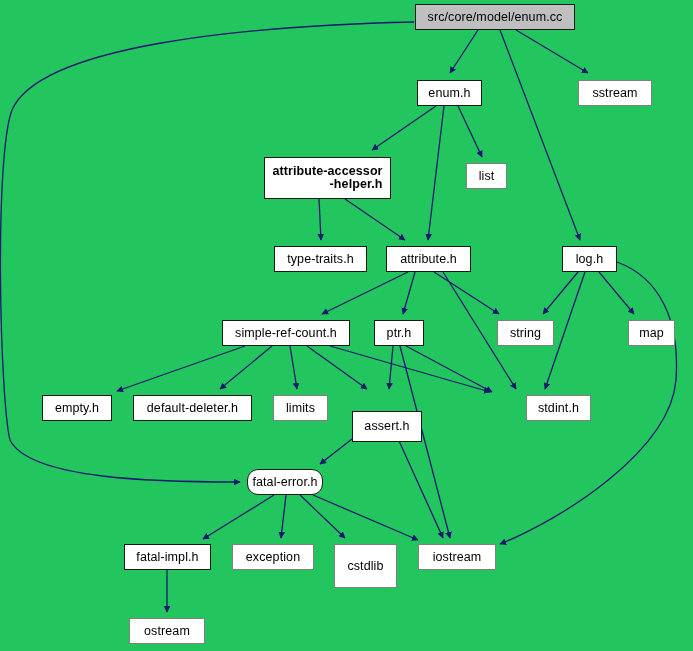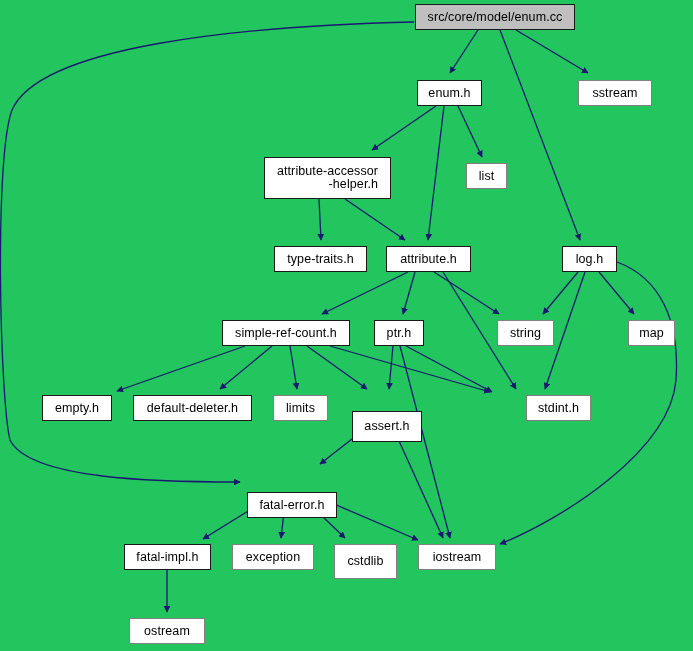--- a/index.html
+++ b/index.html
@@ -96,35 +96,35 @@
         <path d="M 300,495 L 345,538" fill="none" stroke="#191970" stroke-width="1.3" marker-end="url(#arrow)"></path>
         <path d="M 313,495 L 418,540" fill="none" stroke="#191970" stroke-width="1.3" marker-end="url(#arrow)"></path>
         <path d="M 167,570 L 167,612" fill="none" stroke="#191970" stroke-width="1.3" marker-end="url(#arrow)"></path>
       </g>
   </svg>
 
   <div id="nodes-layer">
       <div class="node root" style="left: 415px; top: 4px; width: 160px; height: 26px;"><span class="node-label">src/core/model/enum.cc</span></div>
       <div class="node local" style="left: 417px; top: 80px; width: 65px; height: 26px;"><span class="node-label">enum.h</span></div>
       <div class="node system" style="left: 578px; top: 80px; width: 74px; height: 26px;"><span class="node-label">sstream</span></div>
-      <div class="node local" style="left: 264px; top: 157px; width: 127px; height: 42px;"><span class="node-label">attribute-accessor
+      <div class="node local" style="left: 264px; top: 157px; width: 127px; height: 42px; font-weight: bold;"><span class="node-label">attribute-accessor
 -helper.h</span></div>
       <div class="node system" style="left: 466px; top: 163px; width: 41px; height: 26px;"><span class="node-label">list</span></div>
       <div class="node local" style="left: 274px; top: 246px; width: 93px; height: 26px;"><span class="node-label">type-traits.h</span></div>
       <div class="node local" style="left: 386px; top: 246px; width: 85px; height: 26px;"><span class="node-label">attribute.h</span></div>
       <div class="node local" style="left: 562px; top: 246px; width: 55px; height: 26px;"><span class="node-label">log.h</span></div>
       <div class="node local" style="left: 222px; top: 320px; width: 128px; height: 26px;"><span class="node-label">simple-ref-count.h</span></div>
       <div class="node local" style="left: 374px; top: 320px; width: 50px; height: 26px;"><span class="node-label">ptr.h</span></div>
       <div class="node system" style="left: 497px; top: 320px; width: 57px; height: 26px;"><span class="node-label">string</span></div>
       <div class="node system" style="left: 628px; top: 320px; width: 47px; height: 26px;"><span class="node-label">map</span></div>
       <div class="node local" style="left: 42px; top: 395px; width: 70px; height: 26px;"><span class="node-label">empty.h</span></div>
       <div class="node local" style="left: 133px; top: 395px; width: 119px; height: 26px;"><span class="node-label">default-deleter.h</span></div>
       <div class="node system" style="left: 273px; top: 395px; width: 55px; height: 26px;"><span class="node-label">limits</span></div>
       <div class="node local" style="left: 352px; top: 411px; width: 70px; height: 31px;"><span class="node-label">assert.h</span></div>
       <div class="node system" style="left: 494px; top: 395px; width: 65px; height: 26px; margin-left: 32px;"><span class="node-label">stdint.h</span></div>
-      <div class="node local" style="left: 247px; top: 492px; width: 90px; height: 26px;"><span class="node-label">fatal-error.h</span></div>
+      <div class="node local" style="left: 247px; top: 469px; width: 76px; height: 26px; border-radius: 11px;"><span class="node-label">fatal-error.h</span></div>
       <div class="node local" style="left: 124px; top: 544px; width: 87px; height: 26px;"><span class="node-label">fatal-impl.h</span></div>
       <div class="node system" style="left: 232px; top: 544px; width: 82px; height: 26px;"><span class="node-label">exception</span></div>
-      <div class="node system" style="left: 334px; top: 544px; width: 63px; height: 35px;"><span class="node-label">cstdlib</span></div>
+      <div class="node system" style="left: 334px; top: 544px; width: 63px; height: 44px;"><span class="node-label">cstdlib</span></div>
       <div class="node system" style="left: 418px; top: 544px; width: 78px; height: 26px;"><span class="node-label">iostream</span></div>
       <div class="node system" style="left: 129px; top: 618px; width: 76px; height: 26px;"><span class="node-label">ostream</span></div>
     </div>
 </div>
 
 </body></html>

